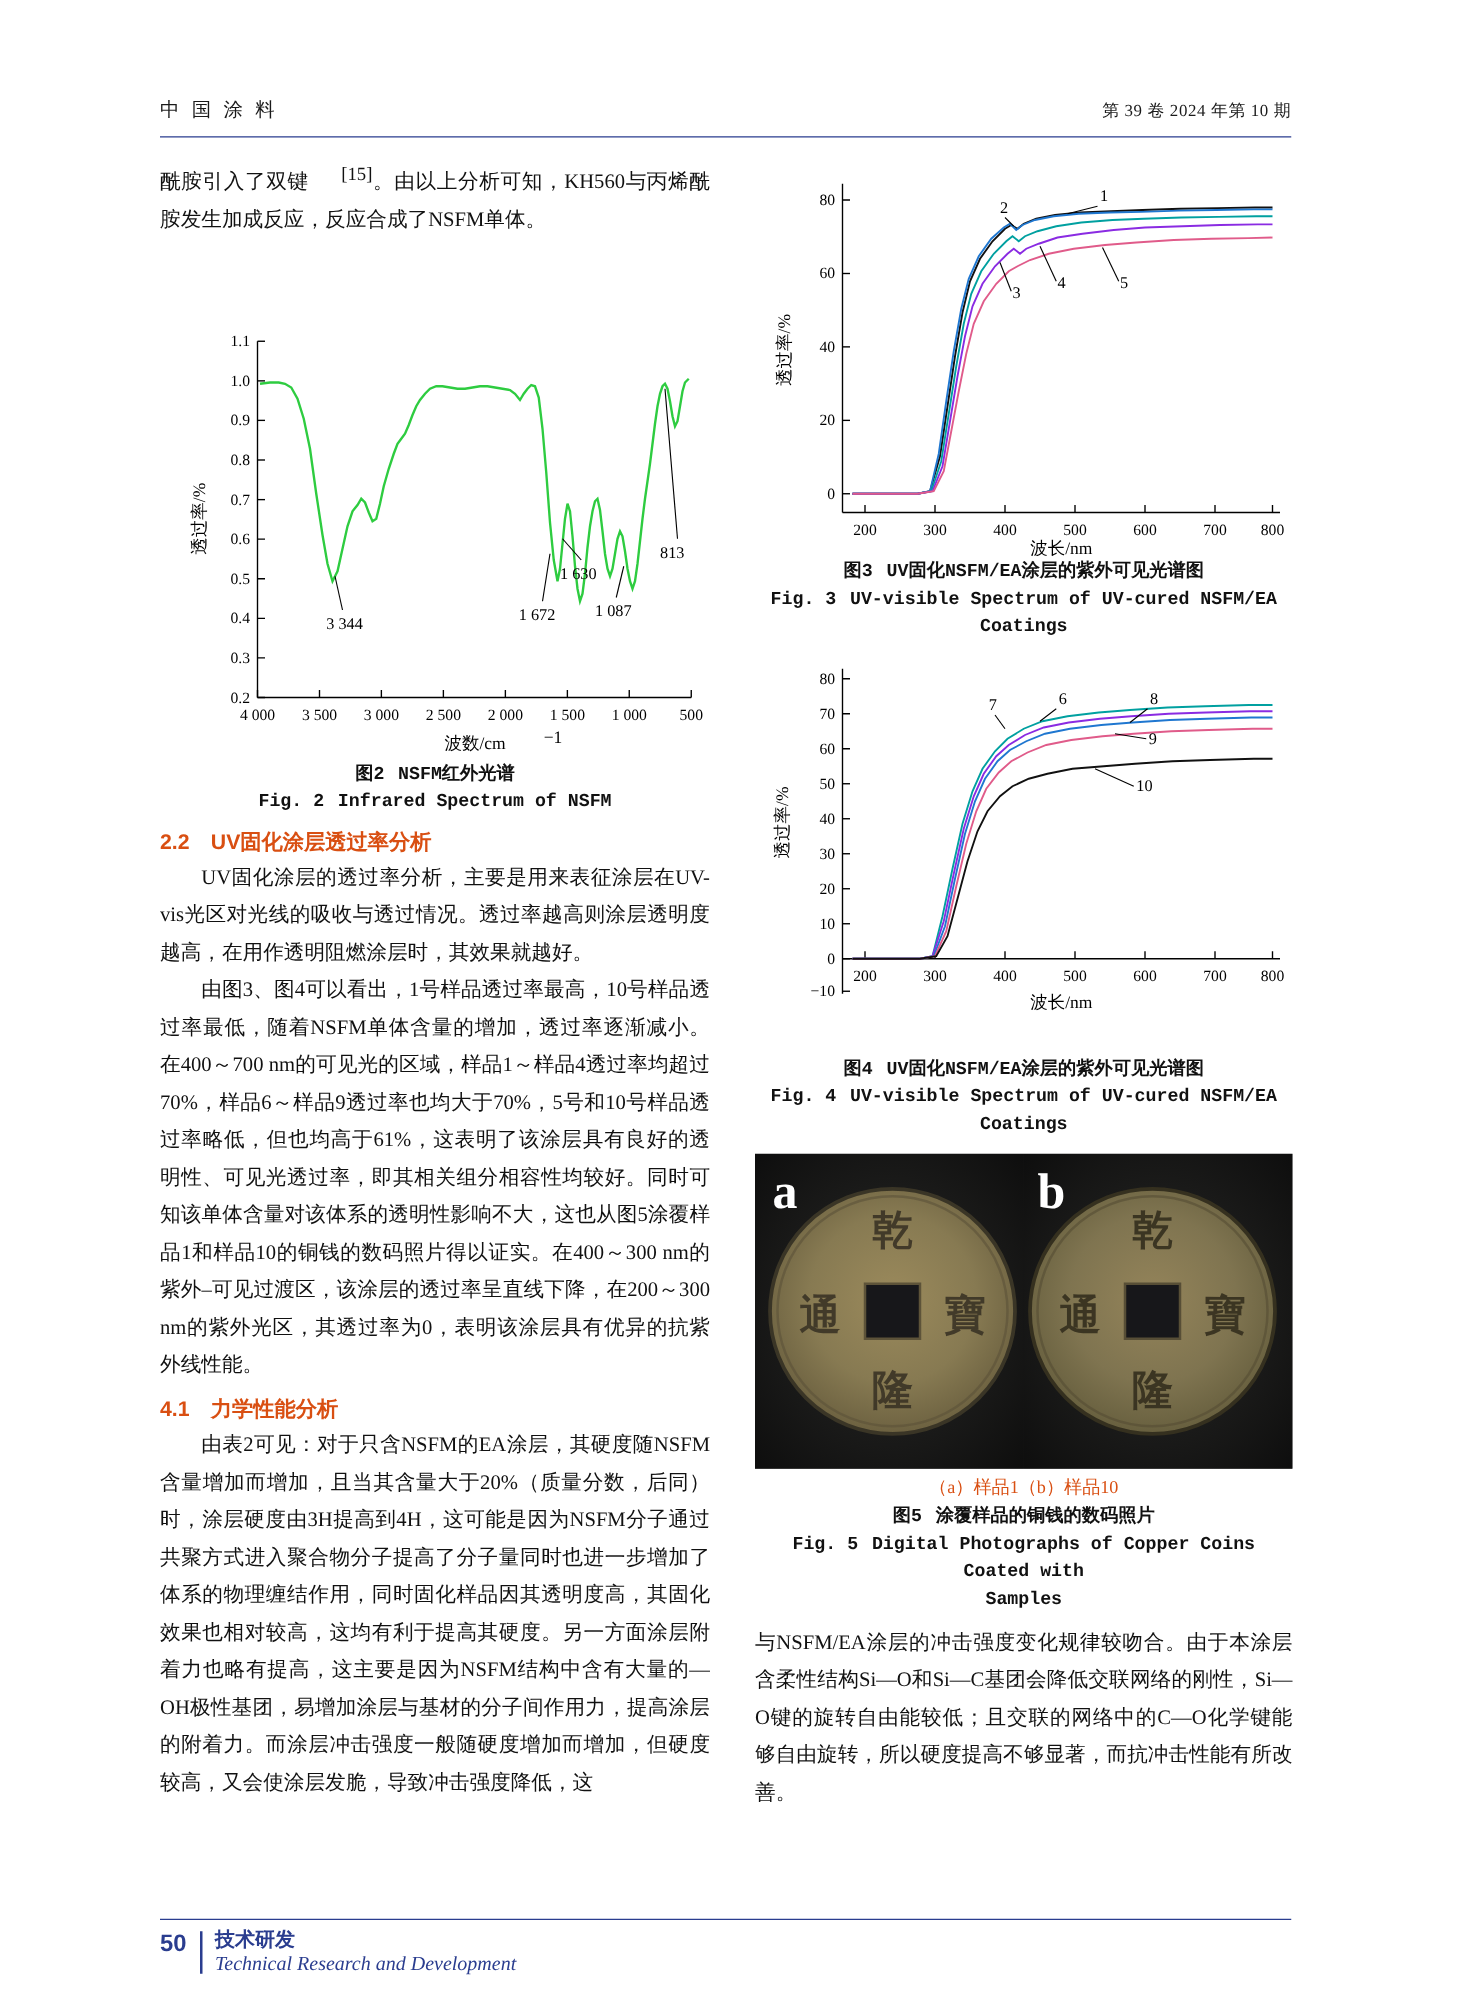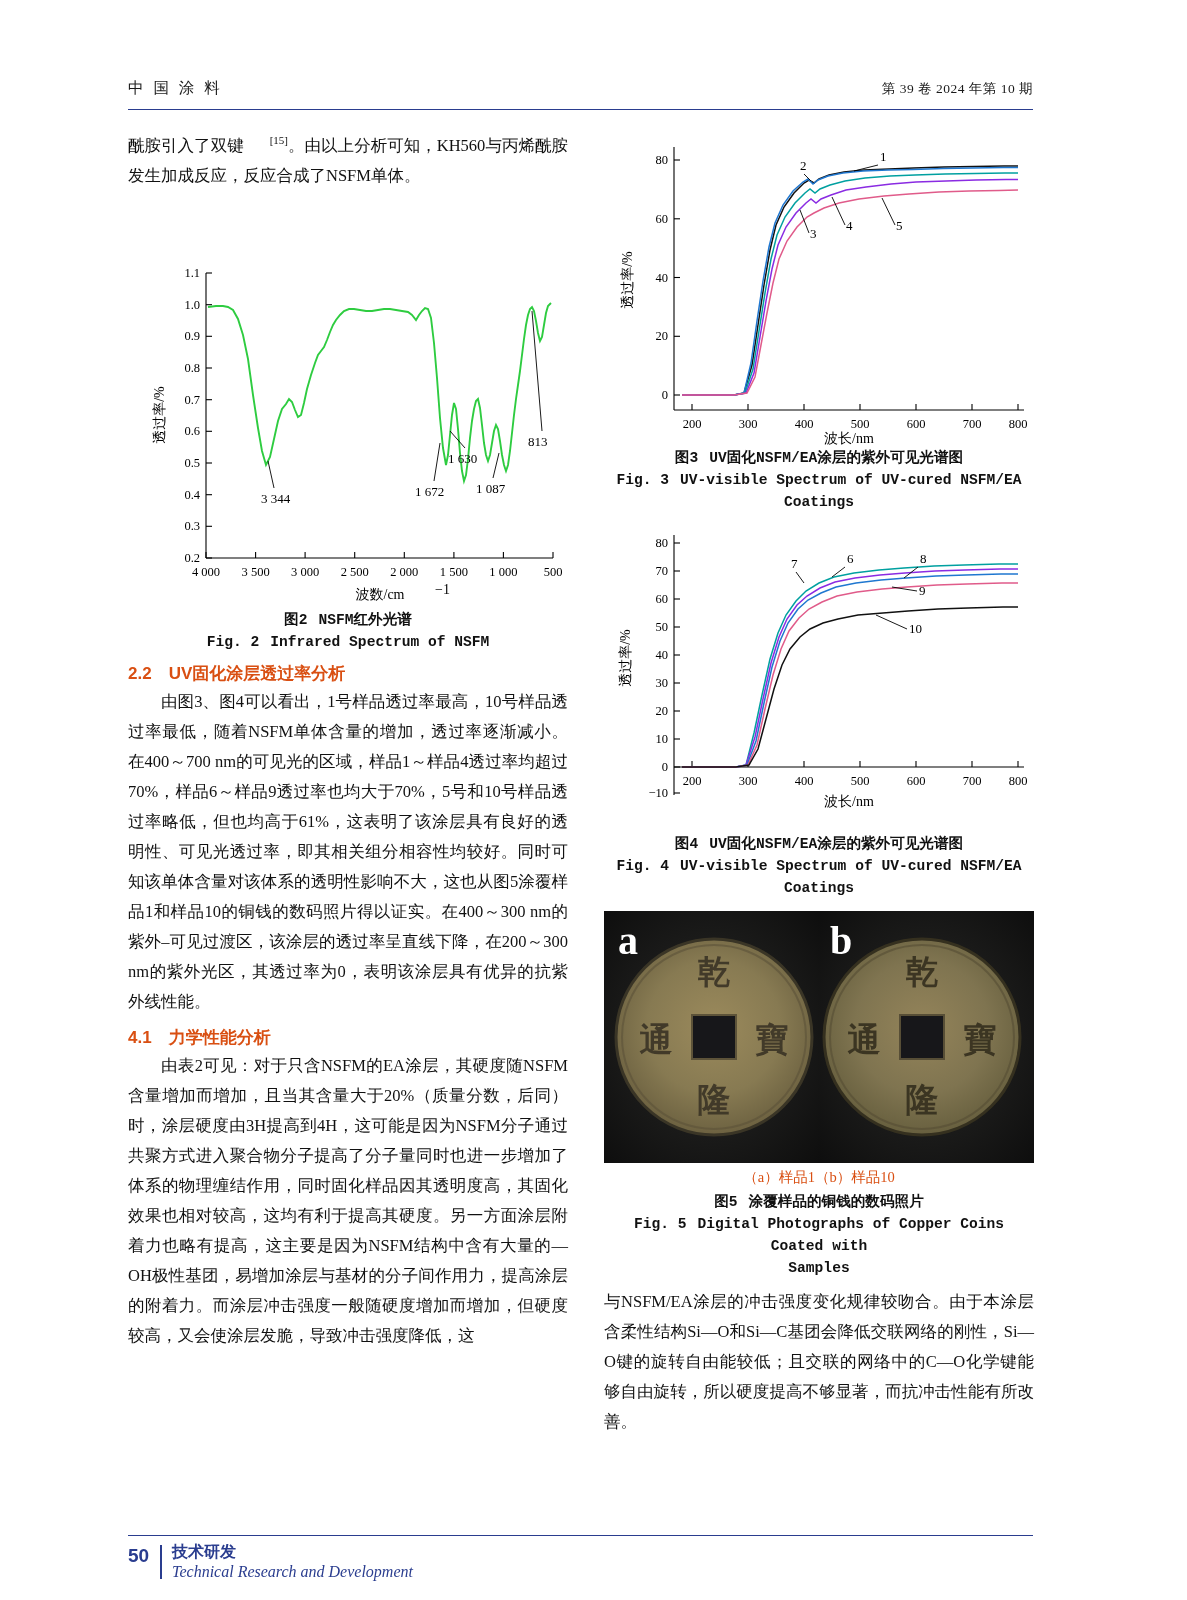--- a/index.html
+++ b/index.html
@@ -37,21 +37,21 @@
     position:absolute; left:604px; top:125px; width:430px;
   }
   p.body {
     margin:0 0 0 0;
     font-size:16.5px; line-height:30px;
     text-align:justify;
     text-justify:inter-ideograph;
     letter-spacing:0px;
   }
   p.indent { text-indent:33px; }
-  .sup { font-size:11px; vertical-align:super;margin-left:26px; }
+  .sup { font-size:15px; vertical-align:super;margin-left:26px; }
   h3.section {
     color:#d94f12;
     font-size:17px;
     font-weight:bold;
     margin:9px 0 2px 0;
     font-family:"Liberation Sans", sans-serif;
     letter-spacing:0px;
   }
   h3.section .num { margin-right:17px; }
   
@@ -205,20 +205,21 @@
       </svg>
     </div>
 
     <div class="cap">
       <div><span class="lbl">图2</span><span class="cn">NSFM红外光谱</span></div>
       <div><span class="lbl">Fig. 2</span><span>Infrared Spectrum of NSFM</span></div>
     </div>
 
     <h3 class="section"><span class="num">2.2</span><span>UV固化涂层透过率分析</span></h3>
 
+    <p class="body indent">UV固化涂层的透过率分析，主要是用来表征涂层在UV-vis光区对光线的吸收与透过情况。透过率越高则涂层透明度越高，在用作透明阻燃涂层时，其效果就越好。</p>
     <p class="body indent">由图3、图4可以看出，1号样品透过率最高，10号样品透过率最低，随着NSFM单体含量的增加，透过率逐渐减小。在400～700 nm的可见光的区域，样品1～样品4透过率均超过70%，样品6～样品9透过率也均大于70%，5号和10号样品透过率略低，但也均高于61%，这表明了该涂层具有良好的透明性、可见光透过率，即其相关组分相容性均较好。同时可知该单体含量对该体系的透明性影响不大，这也从图5涂覆样品1和样品10的铜钱的数码照片得以证实。在400～300 nm的紫外–可见过渡区，该涂层的透过率呈直线下降，在200～300 nm的紫外光区，其透过率为0，表明该涂层具有优异的抗紫外线性能。</p>
 
     <h3 class="section"><span class="num">4.1</span><span>力学性能分析</span></h3>
 
     <p class="body indent">由表2可见：对于只含NSFM的EA涂层，其硬度随NSFM含量增加而增加，且当其含量大于20%（质量分数，后同）时，涂层硬度由3H提高到4H，这可能是因为NSFM分子通过共聚方式进入聚合物分子提高了分子量同时也进一步增加了体系的物理缠结作用，同时固化样品因其透明度高，其固化效果也相对较高，这均有利于提高其硬度。另一方面涂层附着力也略有提高，这主要是因为NSFM结构中含有大量的—OH极性基团，易增加涂层与基材的分子间作用力，提高涂层的附着力。而涂层冲击强度一般随硬度增加而增加，但硬度较高，又会使涂层发脆，导致冲击强度降低，这</p>
   </div>
 
   <div class="col-right">
 
     <div class="chart-box">
@@ -352,21 +353,21 @@
           <text class="annot" x="316" y="40">8</text>
           <line class="leader" x1="314" y1="44" x2="300" y2="55"></line>
           <text class="annot" x="315" y="72">9</text>
           <line class="leader" x1="313" y1="68" x2="288" y2="64"></line>
           <text class="annot" x="305" y="110">10</text>
           <line class="leader" x1="303" y1="106" x2="272" y2="92"></line>
         </g>
       </svg>
     </div>
 
-    <div class="cap" style="margin-top:0px;">
+    <div class="cap" style="margin-top:12px;">
       <div><span class="lbl">图4</span><span>UV固化NSFM/EA涂层的紫外可见光谱图</span></div>
       <div><span class="lbl">Fig. 4</span><span>UV-visible Spectrum of UV-cured NSFM/EA</span></div>
       <div><span>Coatings</span></div>
     </div>
 
     <div class="photo-wrap" style="margin-top:12px;">
       <svg width="430" height="252" viewBox="0 0 430 252">
         <defs>
           <radialGradient id="coinA" cx="50%" cy="45%" r="62%">
             <stop offset="0%" stop-color="#9b8a5c"></stop>

